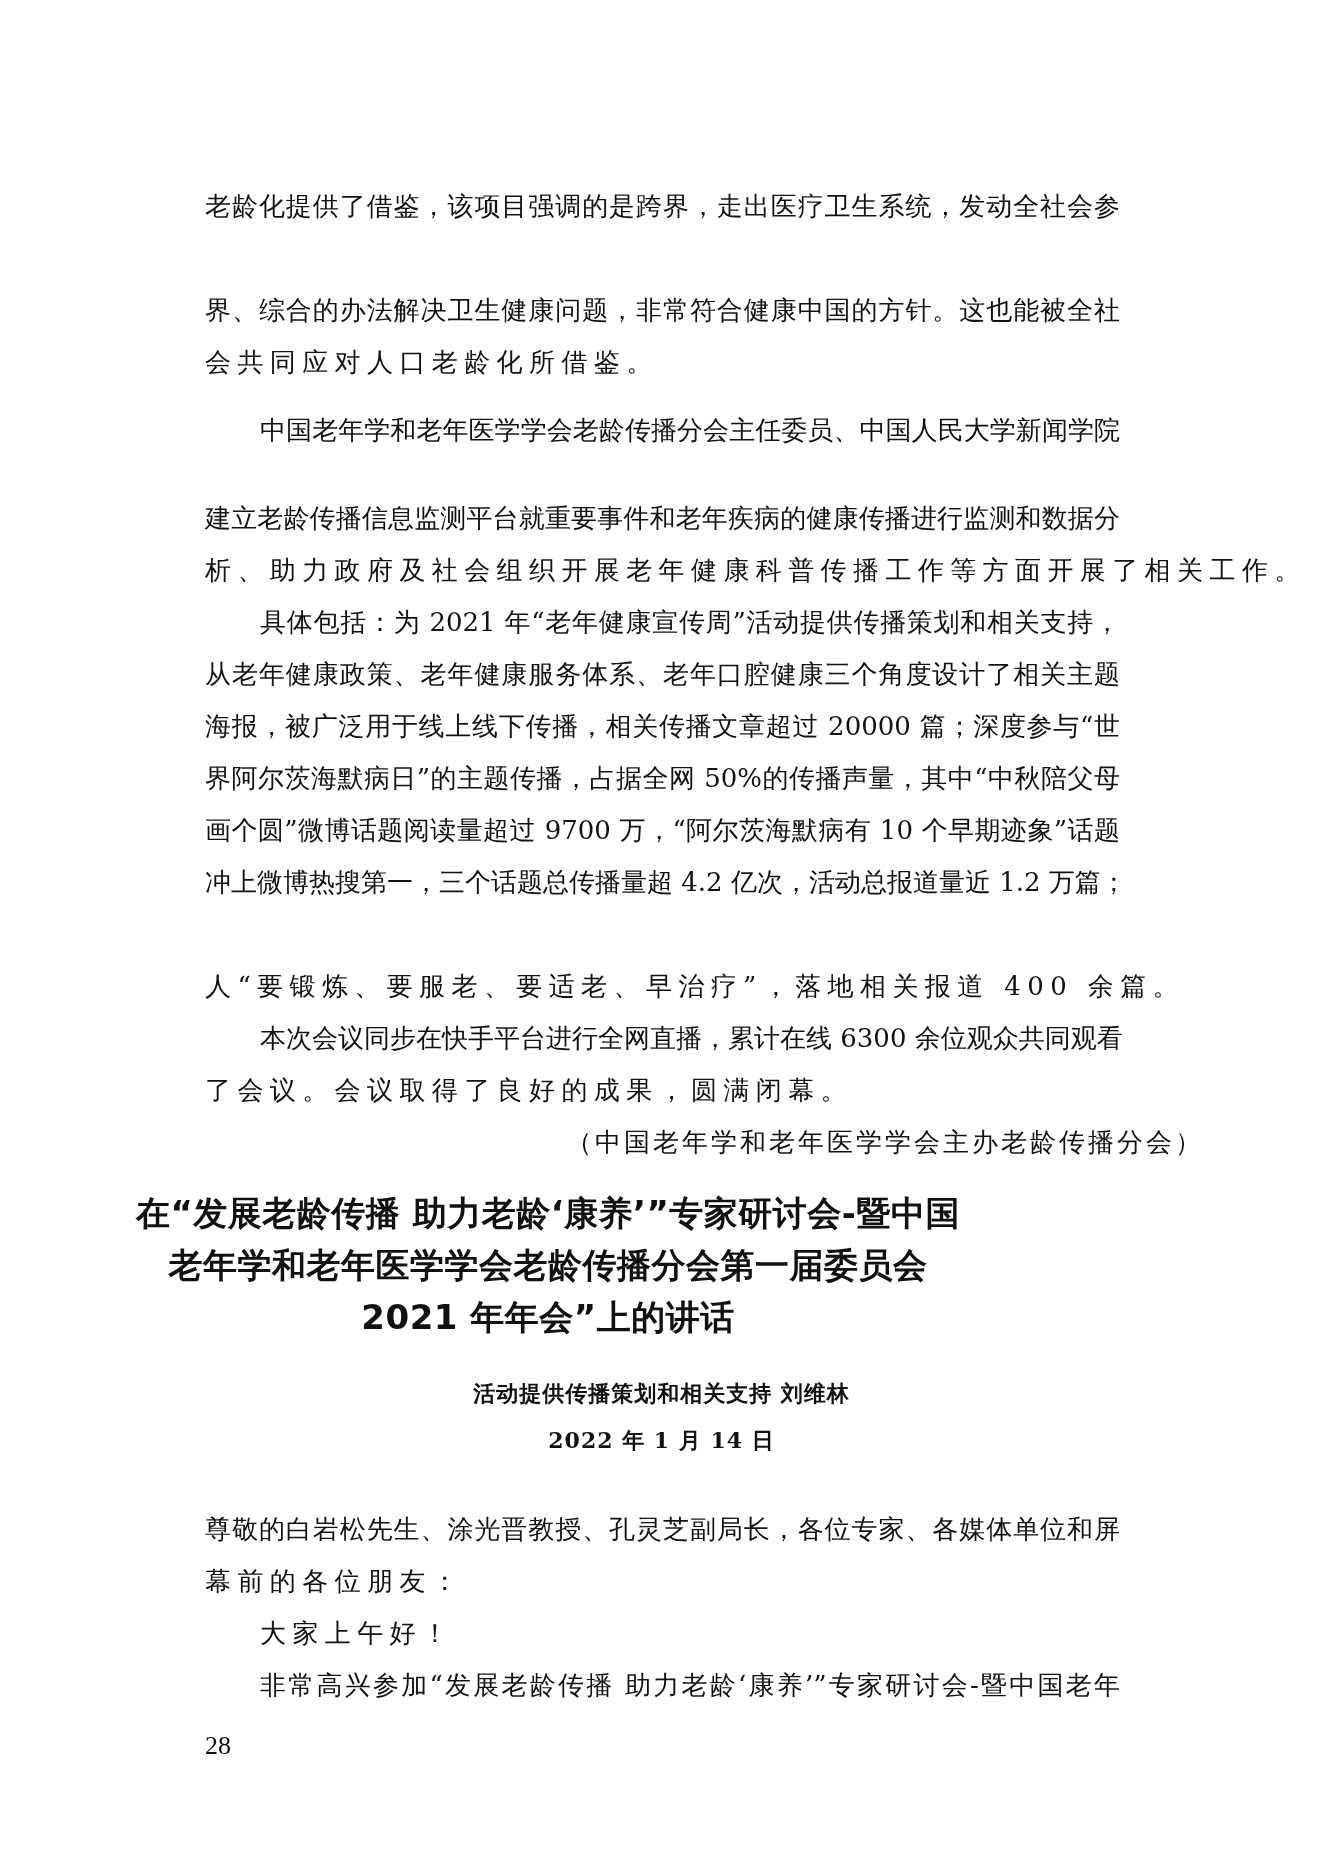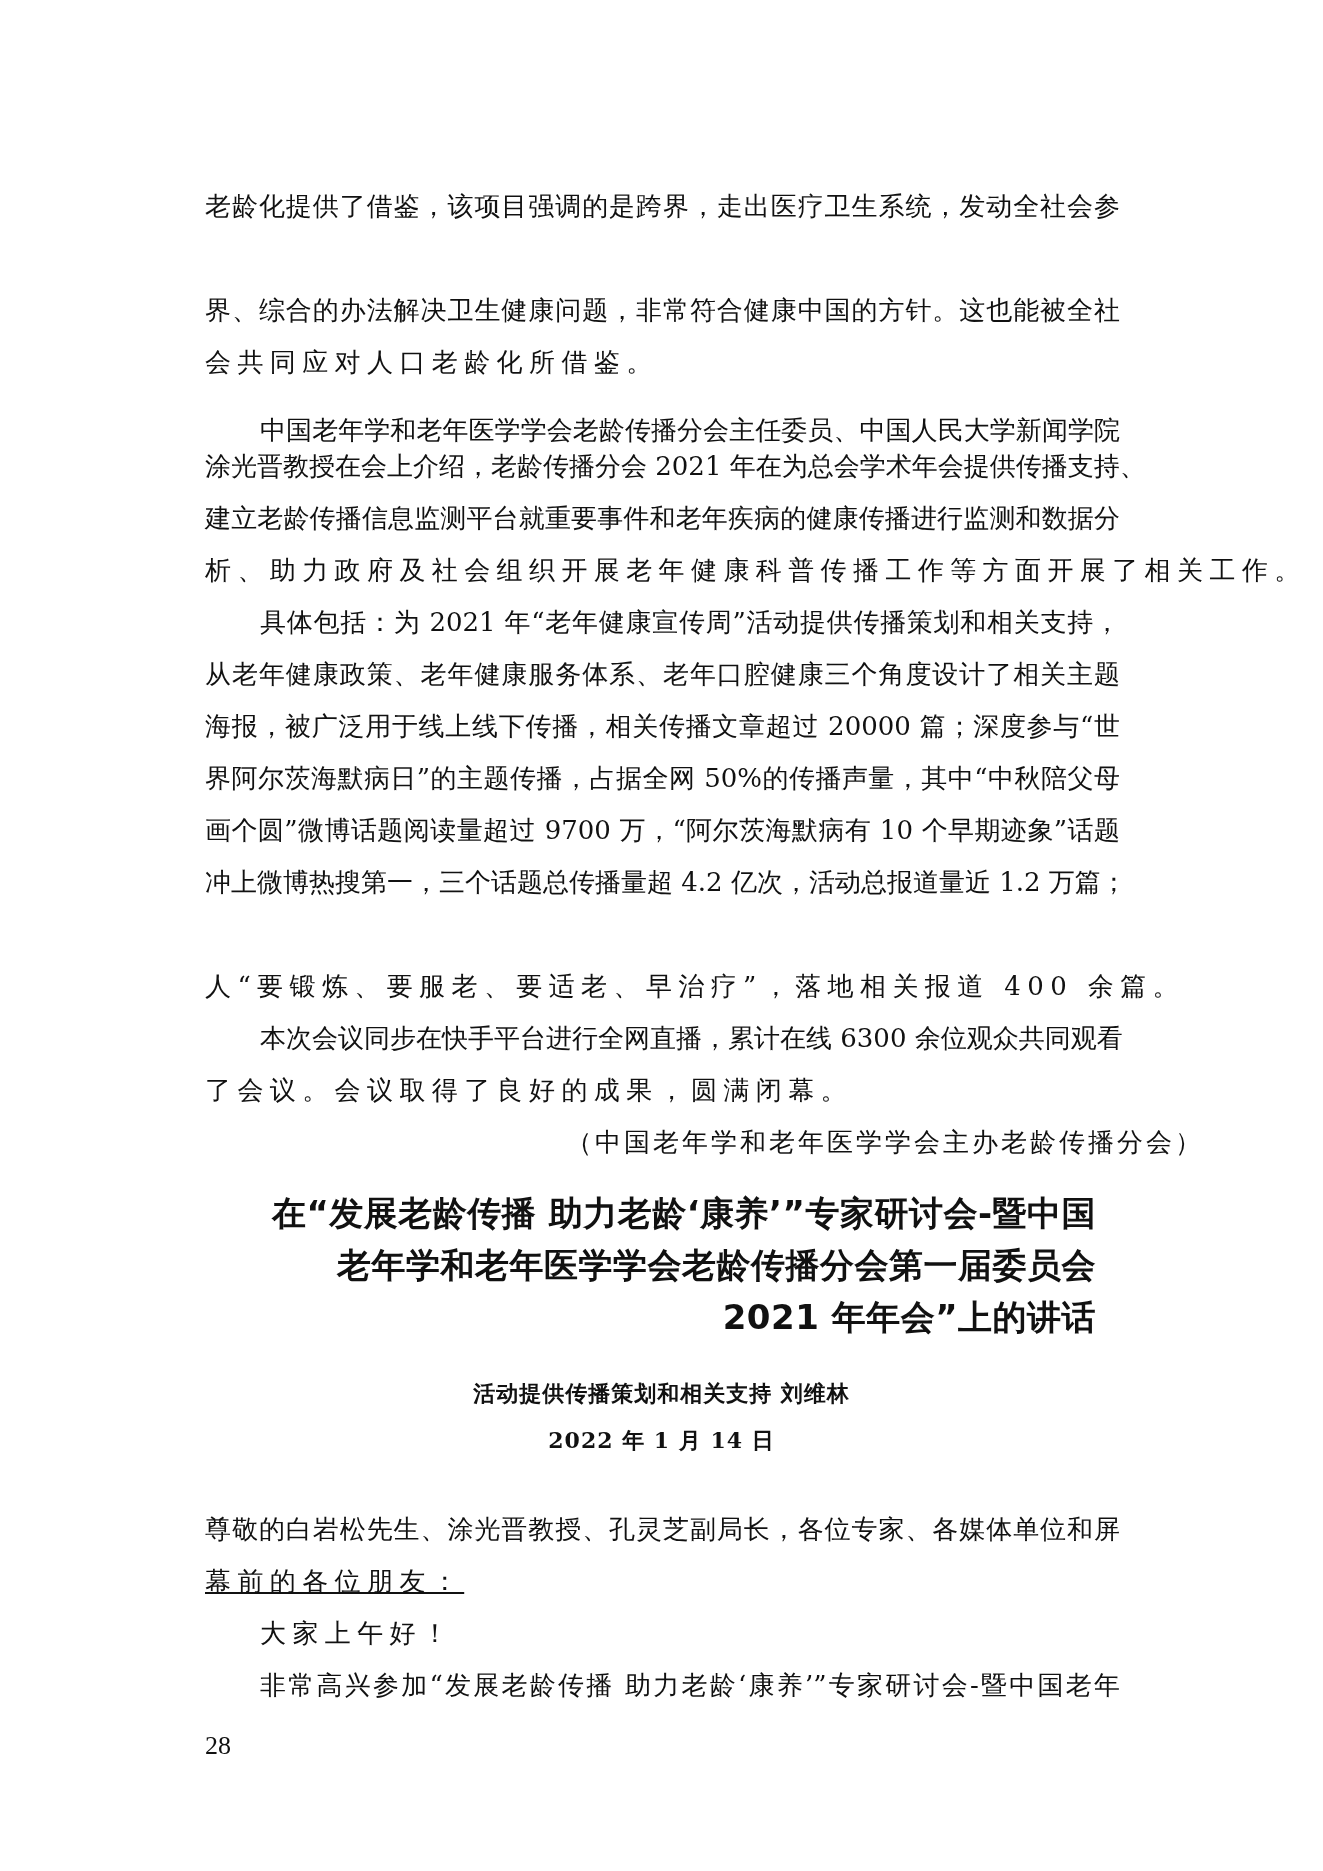--- a/index.html
+++ b/index.html
@@ -45,21 +45,21 @@
     .line.right {
       text-align-last: right;
       text-align: left;
       letter-spacing: 3px;
       margin-left: 46px;
     }
     .title-line {
       position: absolute;
       left: 0;
       width: 1096px;
-      text-align: right;
+      text-align: center;
       font-size: 34px;
       font-weight: bold;
       line-height: 52px;
       height: 52px;
       font-family: "DejaVu Sans", "Liberation Sans", sans-serif;
       letter-spacing: 0.5px;
     }
     .byline {
       position: absolute;
       left: 0;
@@ -84,21 +84,20 @@
 </head>
 <body>
 
 <div class="page">
 
   <div class="line" style="top:180px;">老龄化提供了借鉴，该项目强调的是跨界，走出医疗卫生系统，发动全社会参</div>
   <div class="line" style="top:284px;">界、综合的办法解决卫生健康问题，非常符合健康中国的方针。这也能被全社</div>
   <div class="line last" style="top:336px;">会共同应对人口老龄化所借鉴。</div>
 
   <div class="line indent" style="top:404px;">中国老年学和老年医学学会老龄传播分会主任委员、中国人民大学新闻学院</div>
-  <div class="line" style="top:440px;">涂光晋教授在会上介绍，老龄传播分会 2021 年在为总会学术年会提供传播支持、</div>
   <div class="line" style="top:492px;">建立老龄传播信息监测平台就重要事件和老年疾病的健康传播进行监测和数据分</div>
   <div class="line last" style="top:544px;">析、助力政府及社会组织开展老年健康科普传播工作等方面开展了相关工作。</div>
 
   <div class="line indent" style="top:596px;">具体包括：为 2021 年“老年健康宣传周”活动提供传播策划和相关支持，</div>
   <div class="line" style="top:648px;">从老年健康政策、老年健康服务体系、老年口腔健康三个角度设计了相关主题</div>
   <div class="line" style="top:700px;">海报，被广泛用于线上线下传播，相关传播文章超过 20000 篇；深度参与“世</div>
   <div class="line" style="top:752px;">界阿尔茨海默病日”的主题传播，占据全网 50%的传播声量，其中“中秋陪父母</div>
   <div class="line" style="top:804px;">画个圆”微博话题阅读量超过 9700 万，“阿尔茨海默病有 10 个早期迹象”话题</div>
   <div class="line" style="top:856px;">冲上微博热搜第一，三个话题总传播量超 4.2 亿次，活动总报道量近 1.2 万篇；</div>
   <div class="line last" style="top:960px;">人“要锻炼、要服老、要适老、早治疗”，落地相关报道 400 余篇。</div>
@@ -109,18 +108,18 @@
   <div class="line right" style="top:1116px; left:520px; width:600px;">（中国老年学和老年医学学会主办老龄传播分会）</div>
 
   <div class="title-line" style="top:1187px;">在“发展老龄传播 助力老龄‘康养’”专家研讨会-暨中国</div>
   <div class="title-line" style="top:1239px;">老年学和老年医学学会老龄传播分会第一届委员会</div>
   <div class="title-line" style="top:1291px;">2021 年年会”上的讲话</div>
 
   <div class="byline" style="top:1373px;">活动提供传播策划和相关支持 刘维林</div>
   <div class="byline" style="top:1420px;">2022 年 1 月 14 日</div>
 
   <div class="line" style="top:1503px;">尊敬的白岩松先生、涂光晋教授、孔灵芝副局长，各位专家、各媒体单位和屏</div>
-  <div class="line last" style="top:1555px;text-decoration:underline;">幕前的各位朋友：</div>
+  <div class="line last" style="top:1555px;">幕前的各位朋友：</div>
   <div class="line indent last" style="top:1607px;">大家上午好！</div>
   <div class="line indent" style="top:1659px;">非常高兴参加“发展老龄传播 助力老龄‘康养’”专家研讨会-暨中国老年</div>
 
   <div class="page-number">28</div>
 </div>
 
 </body></html>

